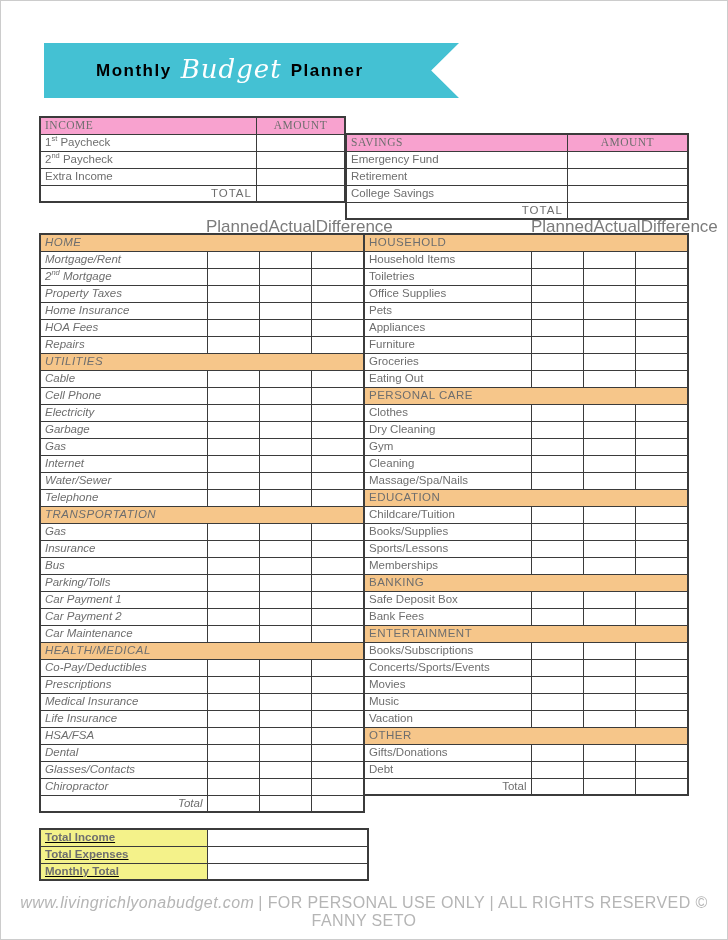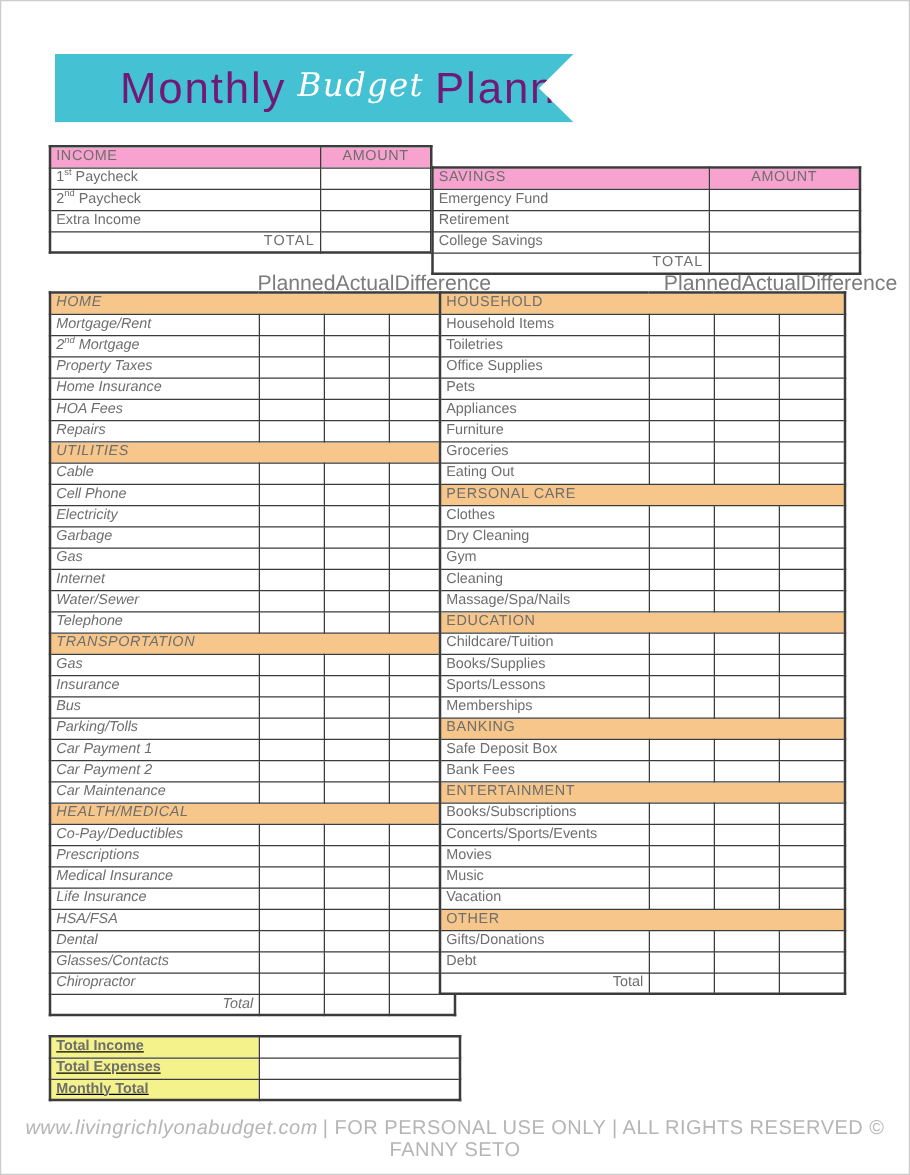--- a/index.html
+++ b/index.html
@@ -8,56 +8,56 @@
     border:1px solid #cccccc;box-sizing:border-box;overflow:hidden;
     font-family:"Liberation Sans",sans-serif;
   }
   
   .banner{
     position:absolute;left:43px;top:42px;width:415px;height:55px;
     background:var(--teal,#44c1d3);
     clip-path:polygon(0 0,100% 0,93.3% 50%,100% 100%,0 100%);
     display:flex;align-items:center;padding-left:52px;box-sizing:border-box;
   }
-  .banner .t-sans{color:#701a75;font-size:35px;letter-spacing:1.5px;font-weight:normal;}
+  .banner .t-sans{color:#000000;font-size:17px;letter-spacing:1.5px;font-weight:bold;}
   .banner .t-script{
     color:#fff;font-family:"DejaVu Serif",serif;font-style:italic;
     font-size:26px;margin:0 9px 4px 9px;letter-spacing:1px;
   }
   
   table.tbl{
     position:absolute;border-collapse:collapse;table-layout:fixed;
     border:2px solid #3b3b3b;background:#fff;
   }
   table.tbl td{
     border:1px solid #3b3b3b;height:17px;padding:0 4px;
     font-size:11.5px;color:#6e6e6e;line-height:1;white-space:nowrap;
     overflow:hidden;box-sizing:border-box;
   }
   td.hdr-pink{
     background:var(--pink,#f8a2cf);color:#5a5a5a;font-size:13px;
-    letter-spacing:.5px;height:18px;
+    letter-spacing:.5px;height:18px;font-family:Liberation Serif, serif;
   }
   td.hdr-orange{
     background:var(--orange,#f6c68a);color:#56524b;font-size:13px;
     letter-spacing:.5px;height:16px;
   }
   td.center{text-align:center;}
   td.tright{text-align:right;}
   td.total-top{font-size:12px;letter-spacing:1px;}
   td.sum-label{
     background:var(--yellow,#f4f28a);font-weight:bold;color:#3e3e3e;
     font-size:11.5px;
   }
   sup{font-size:7.5px;line-height:0;}
   
   #income-table{left:38px;top:115px;width:307px;}
   #savings-table{left:344px;top:115px;width:344px;margin-top:17px;}
   #expenses-left{left:38px;top:232px;width:326px;font-style:italic;}
-  #expenses-right{left:350px;top:232px;width:326px;}
+  #expenses-right{left:362px;top:232px;width:326px;}
   #summary-table{left:38px;top:827px;width:330px;text-decoration:underline;}
   
   .plan-hdr{
     position:absolute;top:216px;width:158px;display:flex;
     font-size:17px;color:#7b7b7b;
   }
   .plan-hdr span{flex:1;text-align:center;white-space:nowrap;}
   .plan-left{left:205px;}
   .plan-right{left:530px;}
   

